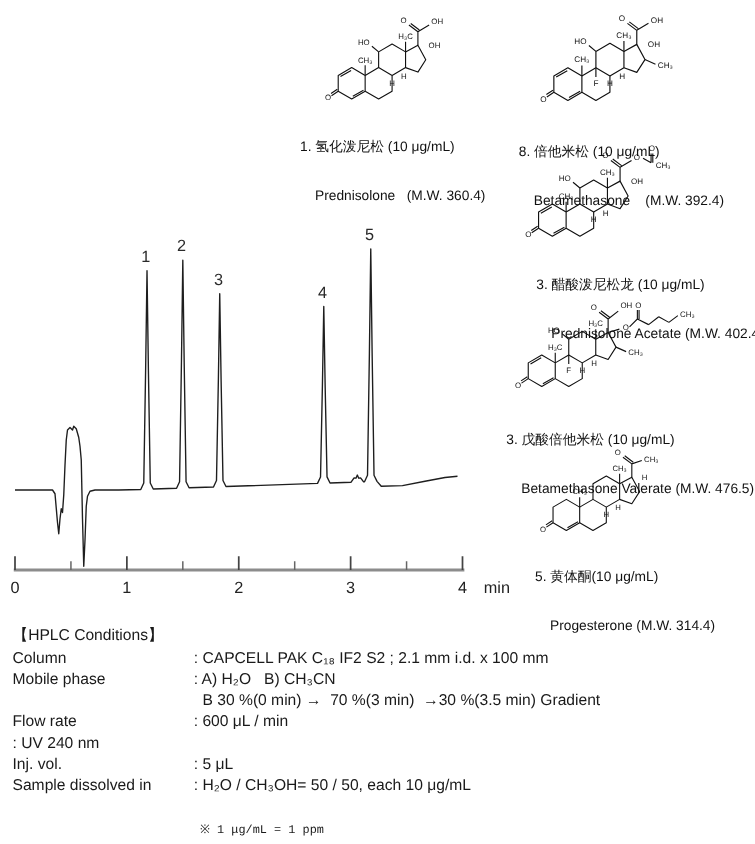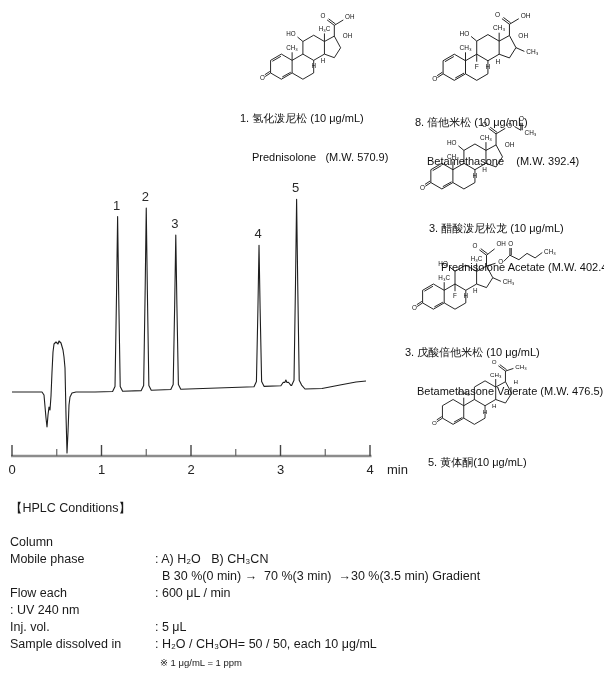--- a/index.html
+++ b/index.html
@@ -10,26 +10,26 @@
   #chrom-svg{position:absolute;left:0;top:146px;width:420px;height:334px;}
   #chrom-svg .tick{font-size:13px;fill:#222;font-family:"Liberation Sans",sans-serif;}
   #chrom-svg .peaklab{font-size:13px;fill:#2a2a2a;font-family:"Liberation Sans",sans-serif;}
   
   .structure-svg .bond{stroke:#111;stroke-width:1;fill:none;stroke-linejoin:round;}
   .structure-svg text{font-size:7px;fill:#111;font-family:"Liberation Sans",sans-serif;}
   .cap{position:absolute;font-size:11px;line-height:13px;white-space:pre;color:#111;}
   .cap .l2{padding-left:12px;}
   
   .conditions{position:absolute;left:10px;top:500px;width:590px;font-size:12.5px;line-height:17px;}
-  .cond-title{margin-bottom:17px;}
+  .cond-title{margin-bottom:1px;}
   .cond-row{display:flex;}
   .cond-label{width:145px;flex:none;}
   .cond-value{white-space:pre;}
   .cond-indent{padding-left:152px;white-space:pre;}
-  .cond-note{padding-left:150px;font-size:9.5px;margin-top:1px;}
+  .cond-note{padding-left:150px;font-size:9.5px;margin-top:18px;font-family:Liberation Mono, monospace;}
 </style>
 </head>
 <body>
 
 <div class="page">
 
   <svg id="chrom-svg" viewBox="0 146 420 334" preserveAspectRatio="none">
       <line x1="11" y1="456" x2="371.5" y2="456" stroke="#8c8c8c" stroke-width="2.4"></line>
       <line x1="12" y1="456" x2="12" y2="445" stroke="#444" stroke-width="1.4"></line>
       <line x1="101.5" y1="456" x2="101.5" y2="445" stroke="#444" stroke-width="1.4"></line>
@@ -70,21 +70,21 @@
       <text x="64" y="24.5" text-anchor="middle">H₃C</text>
       <text x="84.5" y="32.5">OH</text>
       <text x="65" y="10" text-anchor="end">O</text>
       <text x="87" y="11.5">OH</text>
       <text x="52" y="66" text-anchor="middle">H</text>
       <text x="62.5" y="60" text-anchor="middle">H</text>
     </g>
   </svg>
   <div class="cap" style="left:240px;top:86px">
     <div class="l1">1. 氢化泼尼松 (10 μg/mL)</div>
-    <div class="l2">Prednisolone   (M.W. 570.9)</div>
+    <div class="l2">Prednisolone   (M.W. 360.4)</div>
   </div>
 
   <svg class="structure-svg abs" style="left:430px;top:0px" width="114" height="92" viewBox="0 0 122 98" preserveAspectRatio="xMinYMin meet">
     <g transform="translate(10,8)">
       <path class="bond" d="M4,71 L4,57 L16,50 L28,57 L28,71 L16,78 Z"></path>
       <path class="bond" d="M28,57 L40,50 L52,57 L52,71 L40,78 L28,71"></path>
       <path class="bond" d="M40,50 L40,36 L52,29 L64,36 L64,50 L52,57"></path>
       <path class="bond" d="M64,36 L75,30 L82,43 L75,54 L64,50"></path>
       <path class="bond" d="M6,58 L15.5,52.5 M17,75.5 L26.5,70.2"></path>
       <path class="bond" d="M4,71 L-2,75 M3.2,69.3 L-2.4,73"></path>
@@ -183,34 +183,36 @@
       <text x="64" y="24.5" text-anchor="middle">CH₃</text>
       <text x="65" y="10" text-anchor="end">O</text>
       <text x="86" y="16">CH₃</text>
       <text x="84" y="33">H</text>
       <text x="52" y="66" text-anchor="middle">H</text>
       <text x="62.5" y="60" text-anchor="middle">H</text>
     </g>
   </svg>
   <div class="cap" style="left:428px;top:430px">
     <div class="l1">5. 黄体酮(10 μg/mL)</div>
+    <div class="l2">Progesterone (M.W. 314.4)</div>
   </div>
 
   <div class="conditions">
     <div class="cond-title">【HPLC Conditions】</div>
     <div class="cond-row">
       <div class="cond-label">Column</div>
+      <div class="cond-value">: CAPCELL PAK C₁₈ IF2 S2 ; 2.1 mm i.d. x 100 mm</div>
     </div>
     <div class="cond-row">
       <div class="cond-label">Mobile phase</div>
       <div class="cond-value">: A) H₂O   B) CH₃CN</div>
     </div>
     <div class="cond-indent">B 30 %(0 min) →  70 %(3 min)  →30 %(3.5 min) Gradient</div>
     <div class="cond-row">
-      <div class="cond-label">Flow each</div>
+      <div class="cond-label">Flow rate</div>
       <div class="cond-value">: 600 μL / min</div>
     </div>
     <div class="cond-row">
       <div class="cond-value">: UV 240 nm</div>
     </div>
     <div class="cond-row">
       <div class="cond-label">Inj. vol.</div>
       <div class="cond-value">: 5 μL</div>
     </div>
     <div class="cond-row">

